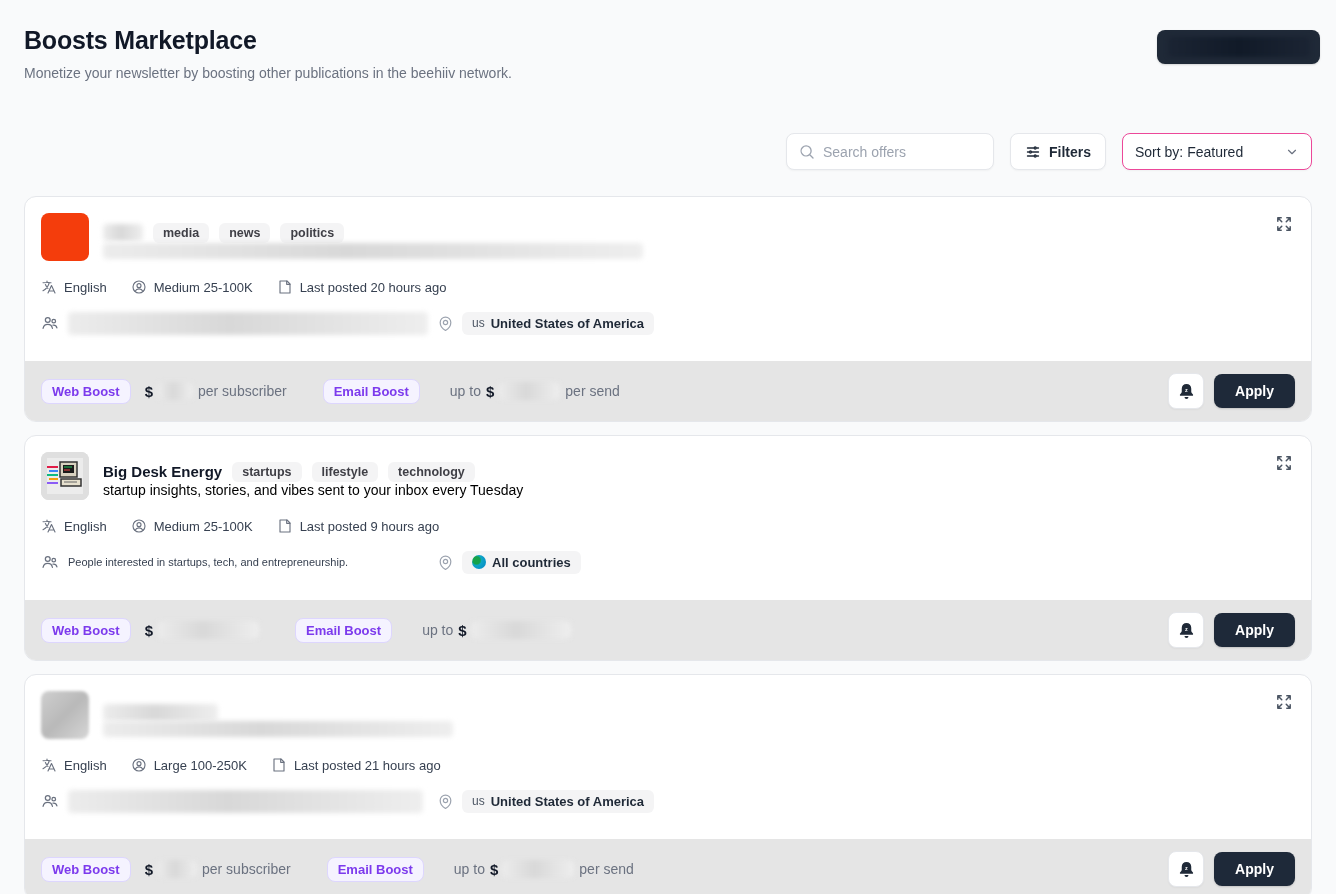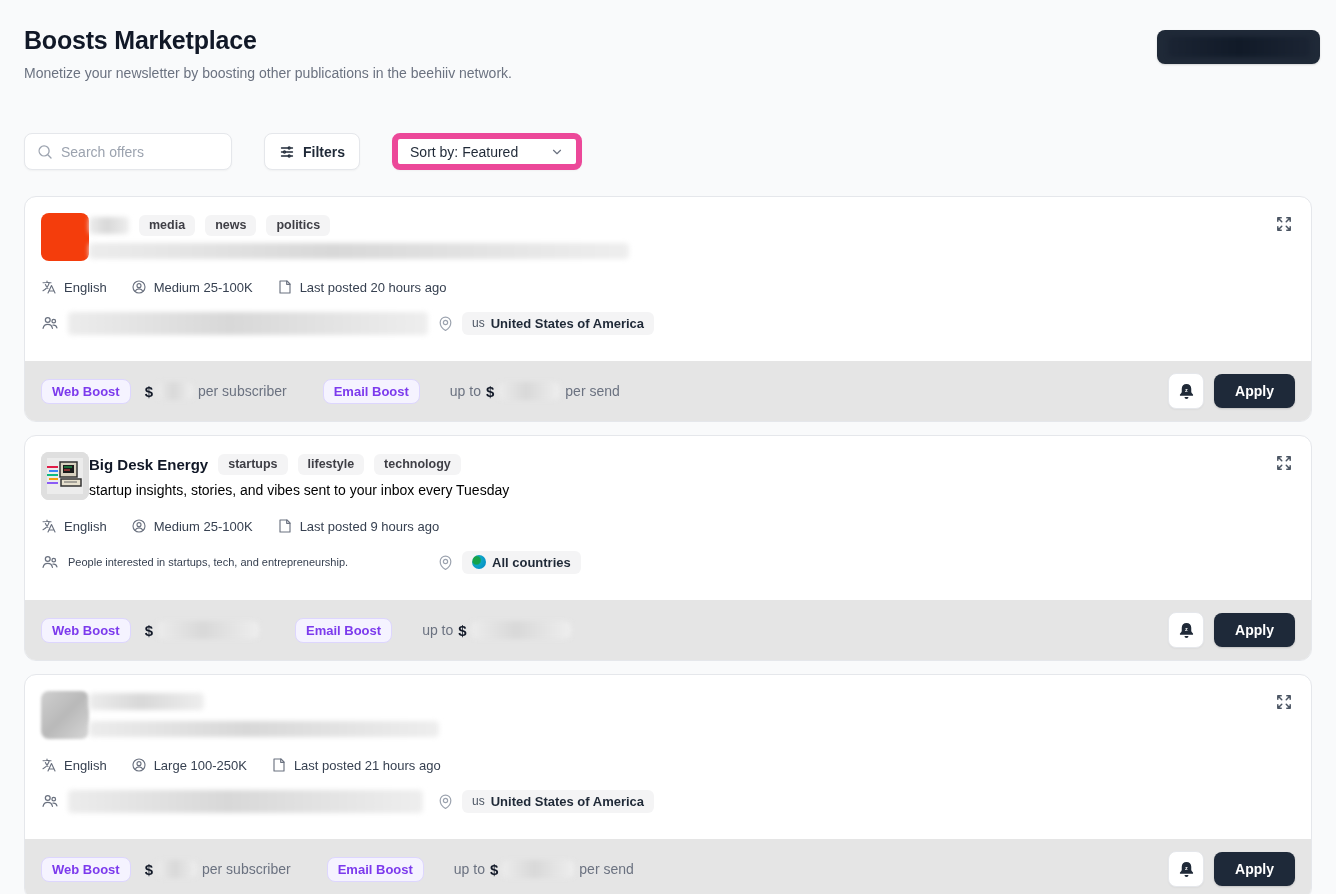--- a/index.html
+++ b/index.html
@@ -22,55 +22,55 @@
     display: flex; align-items: center; justify-content: center;
     box-shadow: 0 1px 2px rgba(0,0,0,.15);
   }
   .account-button .dark-redacted {
     width: 142px; height: 20px; border-radius: 4px;
     background: linear-gradient(90deg,#1b2433,#111a28,#1b2433);
     filter: blur(2px);
   }
 
   
-  .toolbar { display: flex; align-items: center; gap: 32px; margin-top: 52px; }
+  .toolbar { display: flex; justify-content: flex-end; align-items: center; gap: 16px; margin-top: 52px; }
   .search-box {
     width: 208px; height: 37px; background: #fff;
     border: 1px solid #e5e7eb; border-radius: 8px;
     display: flex; align-items: center; gap: 8px; padding: 0 12px;
     box-shadow: 0 1px 2px rgba(0,0,0,.04);
   }
   .search-box svg { flex: 0 0 auto; }
   .search-box input {
     border: none; outline: none; width: 100%; font-size: 14px;
     font-family: "Liberation Sans", sans-serif; color: #374151; background: transparent;
   }
   .search-box input::placeholder { color: #9ca3af; }
   .btn-light {
     height: 37px; background: #fff; border: 1px solid #e5e7eb; border-radius: 8px;
     display: flex; align-items: center; gap: 8px; padding: 0 14px;
     font-size: 14px; font-weight: 700; color: #1f2937; cursor: pointer;
     box-shadow: 0 1px 2px rgba(0,0,0,.04);
     font-family: "Liberation Sans", sans-serif;
   }
   .sort-select {
-    width: 190px; height: 37px; background: #fff; border: 6px solid #ec4899; border-radius: 8px;
+    width: 190px; height: 37px; background: #fff; border: 1px solid #ec4899; border-radius: 8px;
     display: flex; align-items: center; justify-content: space-between; padding: 0 12px;
     font-size: 14px; color: #1f2937; cursor: pointer;
     box-shadow: 0 1px 2px rgba(0,0,0,.04);
   }
 
   
   .cards { display: flex; flex-direction: column; gap: 13px; margin-top: 26px; }
   .card {
     background: #fff; border: 1px solid #e5e7eb; border-radius: 12px;
     position: relative; overflow: hidden;
   }
   .card-body { padding: 16px 16px 0 16px; }
-  .head-row { display: flex; gap: 0; }
+  .head-row { display: flex; gap: 14px; align-items: flex-end; }
   .avatar { width: 48px; height: 48px; border-radius: 8px; flex: 0 0 auto; }
   .avatar-orange { background: #f43d0c; }
   .avatar-img { background: #dcdcdc; overflow: hidden; display: flex; align-items: center; justify-content: center; }
   .avatar-blur { background: linear-gradient(135deg,#cfcfcf,#b9b9b9 50%,#d6d6d6); filter: blur(1.5px); }
   .head-text { display: flex; flex-direction: column; justify-content: space-between; padding: 2px 0; }
   .name-row { display: flex; align-items: center; gap: 10px; }
   .pub-name { font-size: 15px; font-weight: 700; color: #111827; }
   .tag {
     background: #f4f4f5; color: #3f3f46; font-size: 12.5px; font-weight: 600;
     padding: 4px 10px; border-radius: 6px; line-height: 1;

